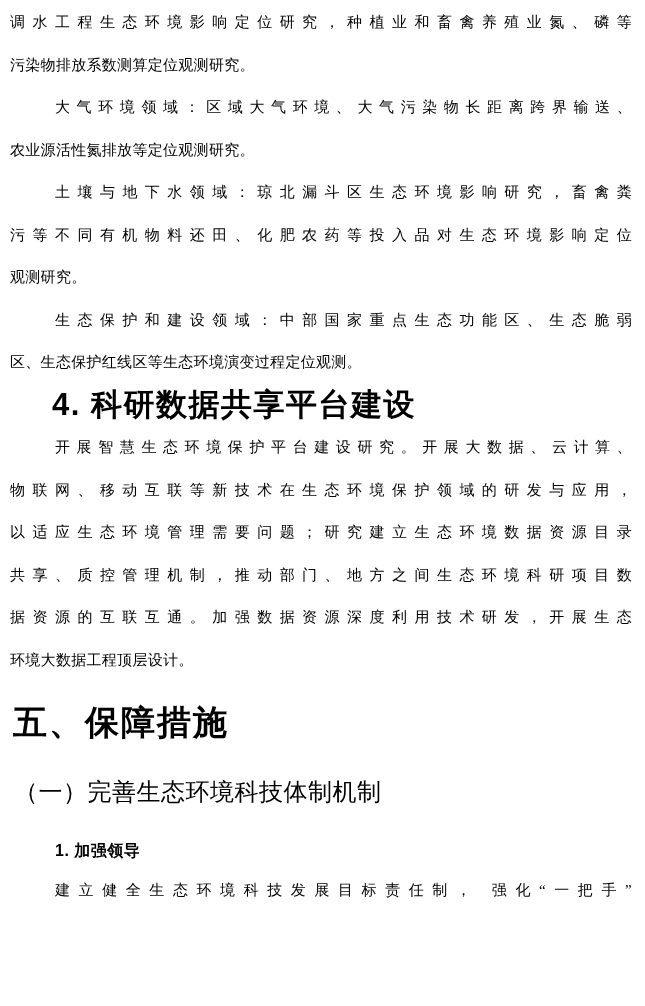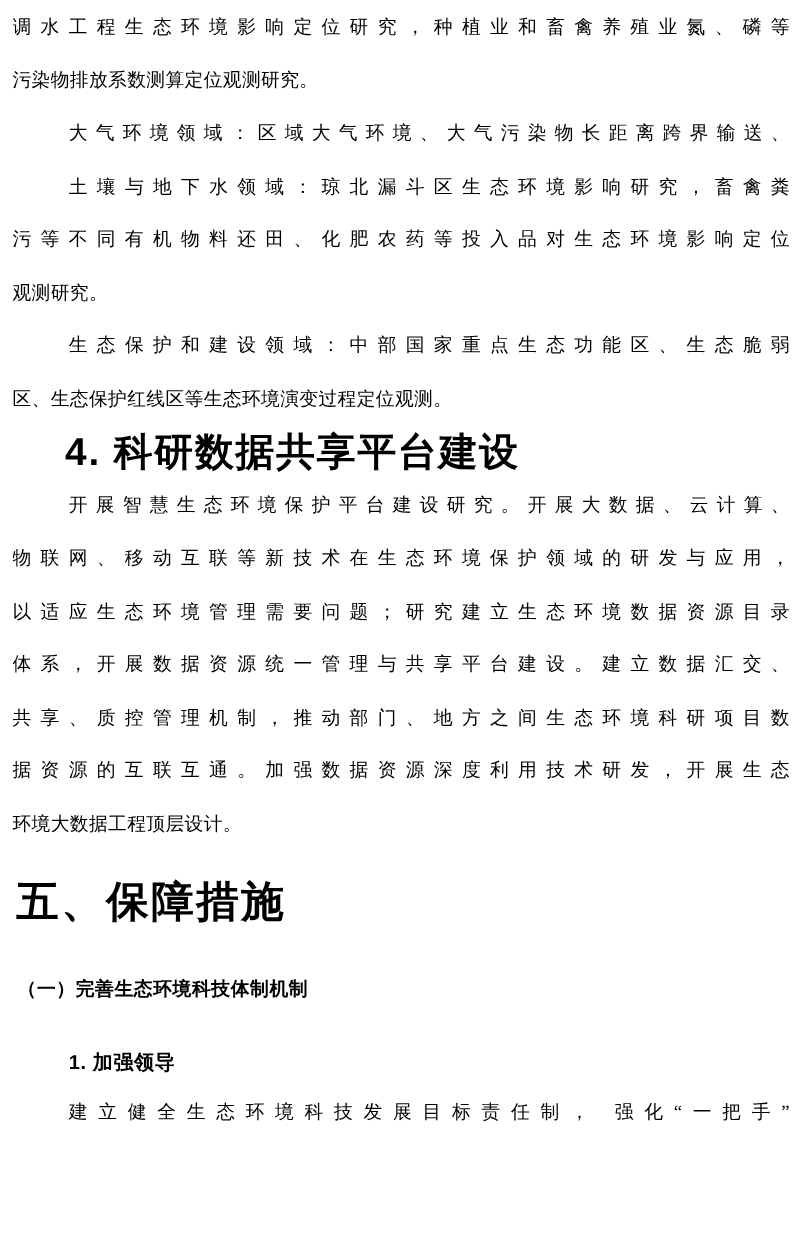--- a/index.html
+++ b/index.html
@@ -50,22 +50,22 @@
     font-size: 34px;
     line-height: 44px;
     height: 44px;
     margin-top: 19px;
     padding-left: 3px;
     letter-spacing: 2px;
     overflow: hidden;
   }
   .h2 {
     font-family: "Liberation Sans", "DejaVu Sans", sans-serif;
-    font-weight: bold;
-    font-size: 15px;
+    font-weight: normal;
+    font-size: 24px;
     line-height: 34px;
     height: 34px;
     margin-top: 31px;
     padding-left: 4px;
     letter-spacing: 0.5px;
     overflow: hidden;
   }
   .h3 {
     font-family: "Liberation Sans", "DejaVu Sans", sans-serif;
     font-weight: bold;
@@ -79,30 +79,30 @@
   }
   .mt3 { margin-top: 3px; }
 </style>
 </head>
 <body>
 
 <div class="page">
   <div class="line full">调水工程生态环境影响定位研究，种植业和畜禽养殖业氮、磷等</div>
   <div class="line">污染物排放系数测算定位观测研究。</div>
   <div class="line indent full">大气环境领域：区域大气环境、大气污染物长距离跨界输送、</div>
+  <div class="line">农业源活性氮排放等定位观测研究。</div>
   <div class="line indent full">土壤与地下水领域：琼北漏斗区生态环境影响研究，畜禽粪</div>
   <div class="line full">污等不同有机物料还田、化肥农药等投入品对生态环境影响定位</div>
   <div class="line">观测研究。</div>
   <div class="line indent full">生态保护和建设领域：中部国家重点生态功能区、生态脆弱</div>
   <div class="line">区、生态保护红线区等生态环境演变过程定位观测。</div>
   <div class="h4">4. 科研数据共享平台建设</div>
   <div class="line indent full">开展智慧生态环境保护平台建设研究。开展大数据、云计算、</div>
   <div class="line full">物联网、移动互联等新技术在生态环境保护领域的研发与应用，</div>
   <div class="line full">以适应生态环境管理需要问题；研究建立生态环境数据资源目录</div>
-  <div class="line full">体系，开展数据资源统一管理与共享平台建设。建立数据汇交、</div>
   <div class="line full">共享、质控管理机制，推动部门、地方之间生态环境科研项目数</div>
   <div class="line full">据资源的互联互通。加强数据资源深度利用技术研发，开展生态</div>
   <div class="line">环境大数据工程顶层设计。</div>
   <div class="h1">五、保障措施</div>
   <div class="h2">（一）完善生态环境科技体制机制</div>
   <div class="h3">1. 加强领导</div>
   <div class="line indent full mt3">建立健全生态环境科技发展目标责任制， 强化“一把手”</div>
 </div>
 
 </body></html>

